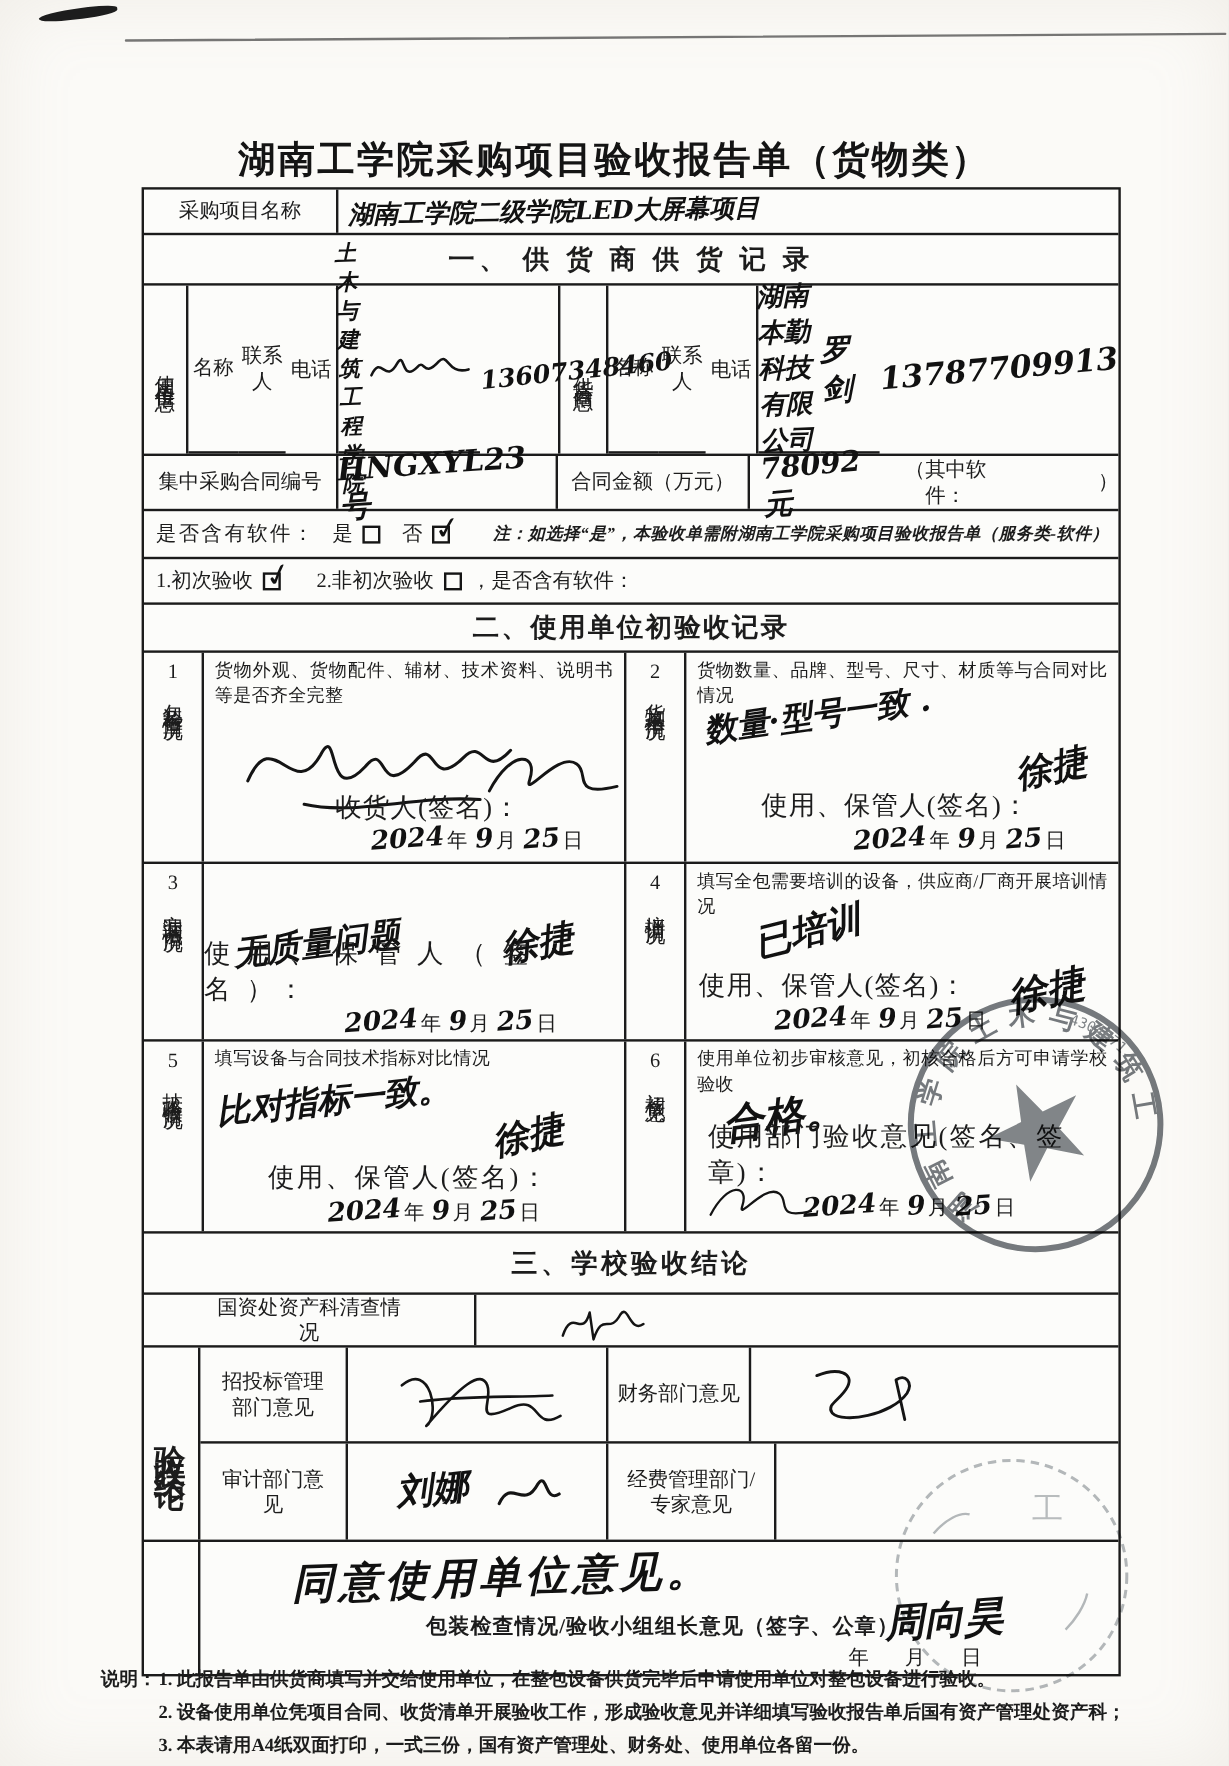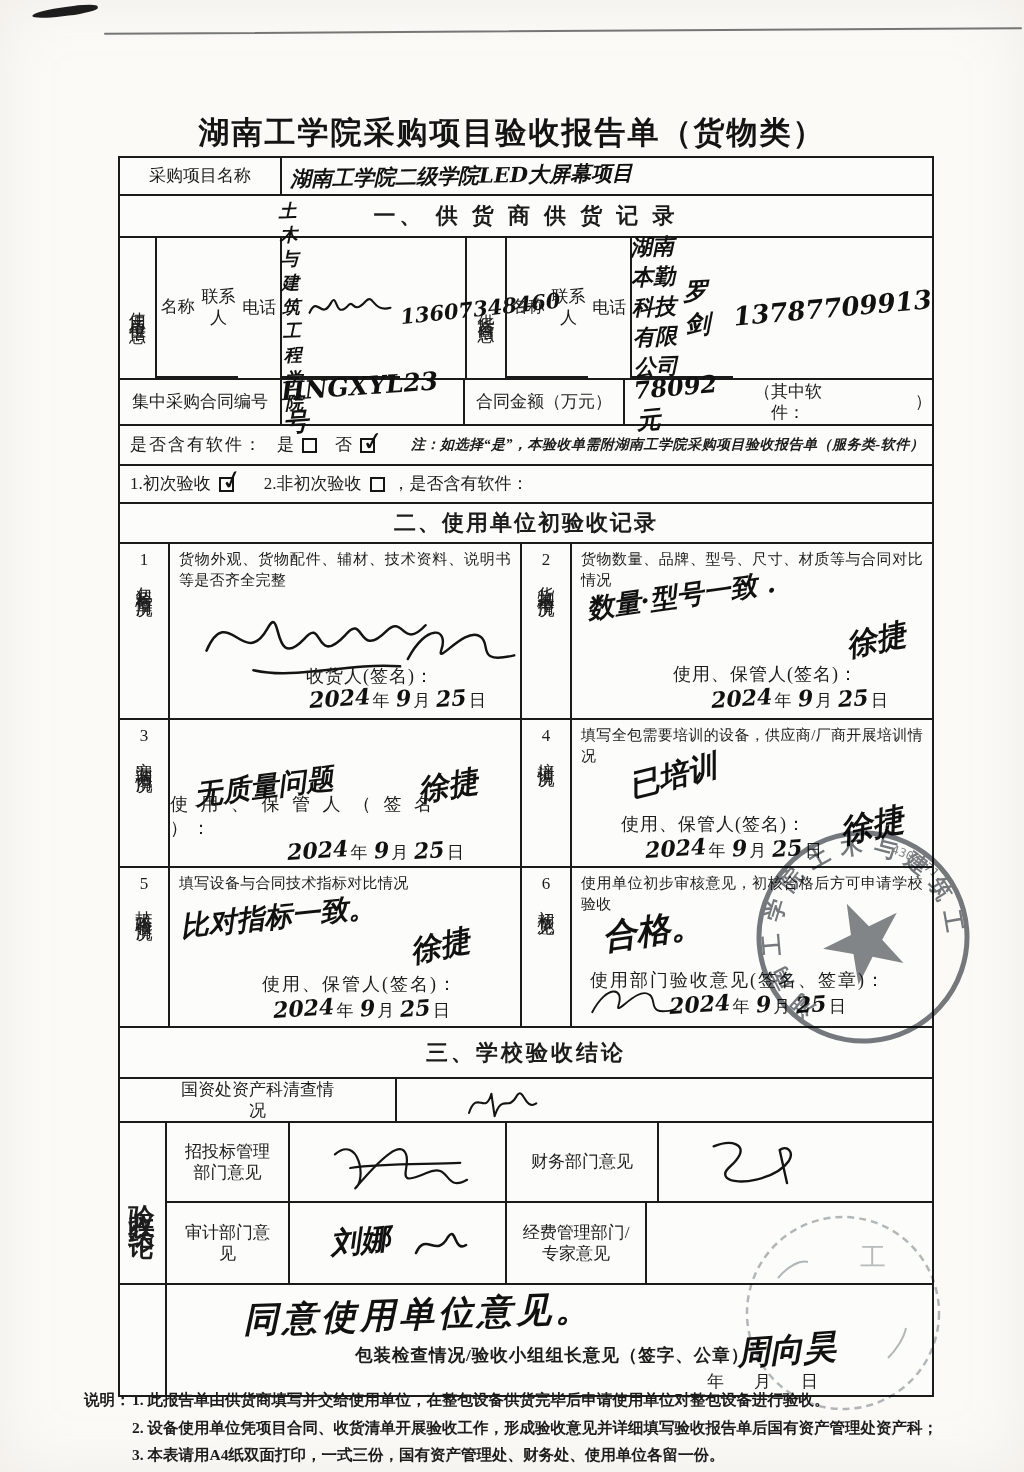--- a/index.html
+++ b/index.html
@@ -29,21 +29,21 @@
            font-family:"Liberation Sans","DejaVu Sans",sans-serif; }
   .stackcol { display:flex; flex-direction:row; border-right:2px solid #1b1b1b; }
   .srow { border-bottom:2px solid #1b1b1b; display:flex; align-items:center; justify-content:center; position:relative; }
   .srow:last-child { border-bottom:none; }
 
   .hw { font-family:"DejaVu Serif","Liberation Serif",serif; font-style:italic; color:#111; display:inline-block; }
   .hwb { font-weight:bold; }
   .desc { padding:5px 9px 0 9px; font-size:15px; line-height:1.4; letter-spacing:.3px; text-align:justify; }
   .numcell { width:50px; display:flex; flex-direction:column; align-items:center; padding-top:6px; }
   .numcell .no { font-size:17px; margin-bottom:3px; }
-  .signline { position:absolute; font-size:18px; letter-spacing:1px; }
+  .signline { position:absolute; font-size:22px; letter-spacing:1px; }
   .dateline { position:absolute; font-size:17px; white-space:nowrap; }
   .dateline .hw { font-size:22px; font-weight:bold; transform:rotate(-4deg); margin:0 2px; }
 
   .cb { display:inline-block; width:15px; height:15px; border:2px solid #151515; position:relative; vertical-align:-2px; margin:0 8px 0 8px; }
   .cb .tick { position:absolute; left:0px; top:-14px; font-size:26px; font-weight:bold; color:#111;
               font-family:"DejaVu Sans",sans-serif; transform:rotate(-8deg); }
   .note { font-size:14px; font-weight:bold; font-style:italic; letter-spacing:.5px; margin-left:28px; }
 
   svg.sig { position:absolute; overflow:visible; }
   svg.sig path { fill:none; stroke:#141414; stroke-width:2.6; stroke-linecap:round; stroke-linejoin:round; }
@@ -305,21 +305,21 @@
         <div style="flex:80; display:flex; border-bottom:2px solid #1b1b1b">
           <div class="cell center" style="width:123px">
             <span class="lbl" style="width:100px">招投标管理部门意见</span>
           </div>
           <div class="cell" style="width:217px">
             <svg class="sig" style="left:26px; top:6px" width="170" height="72" viewBox="0 0 180 85">
               <path d="M12,30 C40,6 50,60 36,70 C70,30 90,14 96,30 C102,46 80,70 120,52 C150,38 140,76 168,60"></path>
               <path d="M30,46 C70,40 120,42 160,40"></path>
             </svg>
           </div>
-          <div class="cell center" style="width:152px">
+          <div class="cell center" style="width:119px">
             <span class="lbl">财务部门意见</span>
           </div>
           <div class="cell noR" style="flex:1">
             <svg class="sig" style="left:40px; top:10px" width="110" height="56" viewBox="0 0 120 60">
               <path d="M16,14 C36,6 50,12 44,24 C38,36 24,40 30,48 C40,58 84,50 98,30 C104,20 96,12 88,18 L96,54"></path>
             </svg>
           </div>
         </div>
         <div style="flex:82; display:flex">
           <div class="cell center" style="width:123px">

